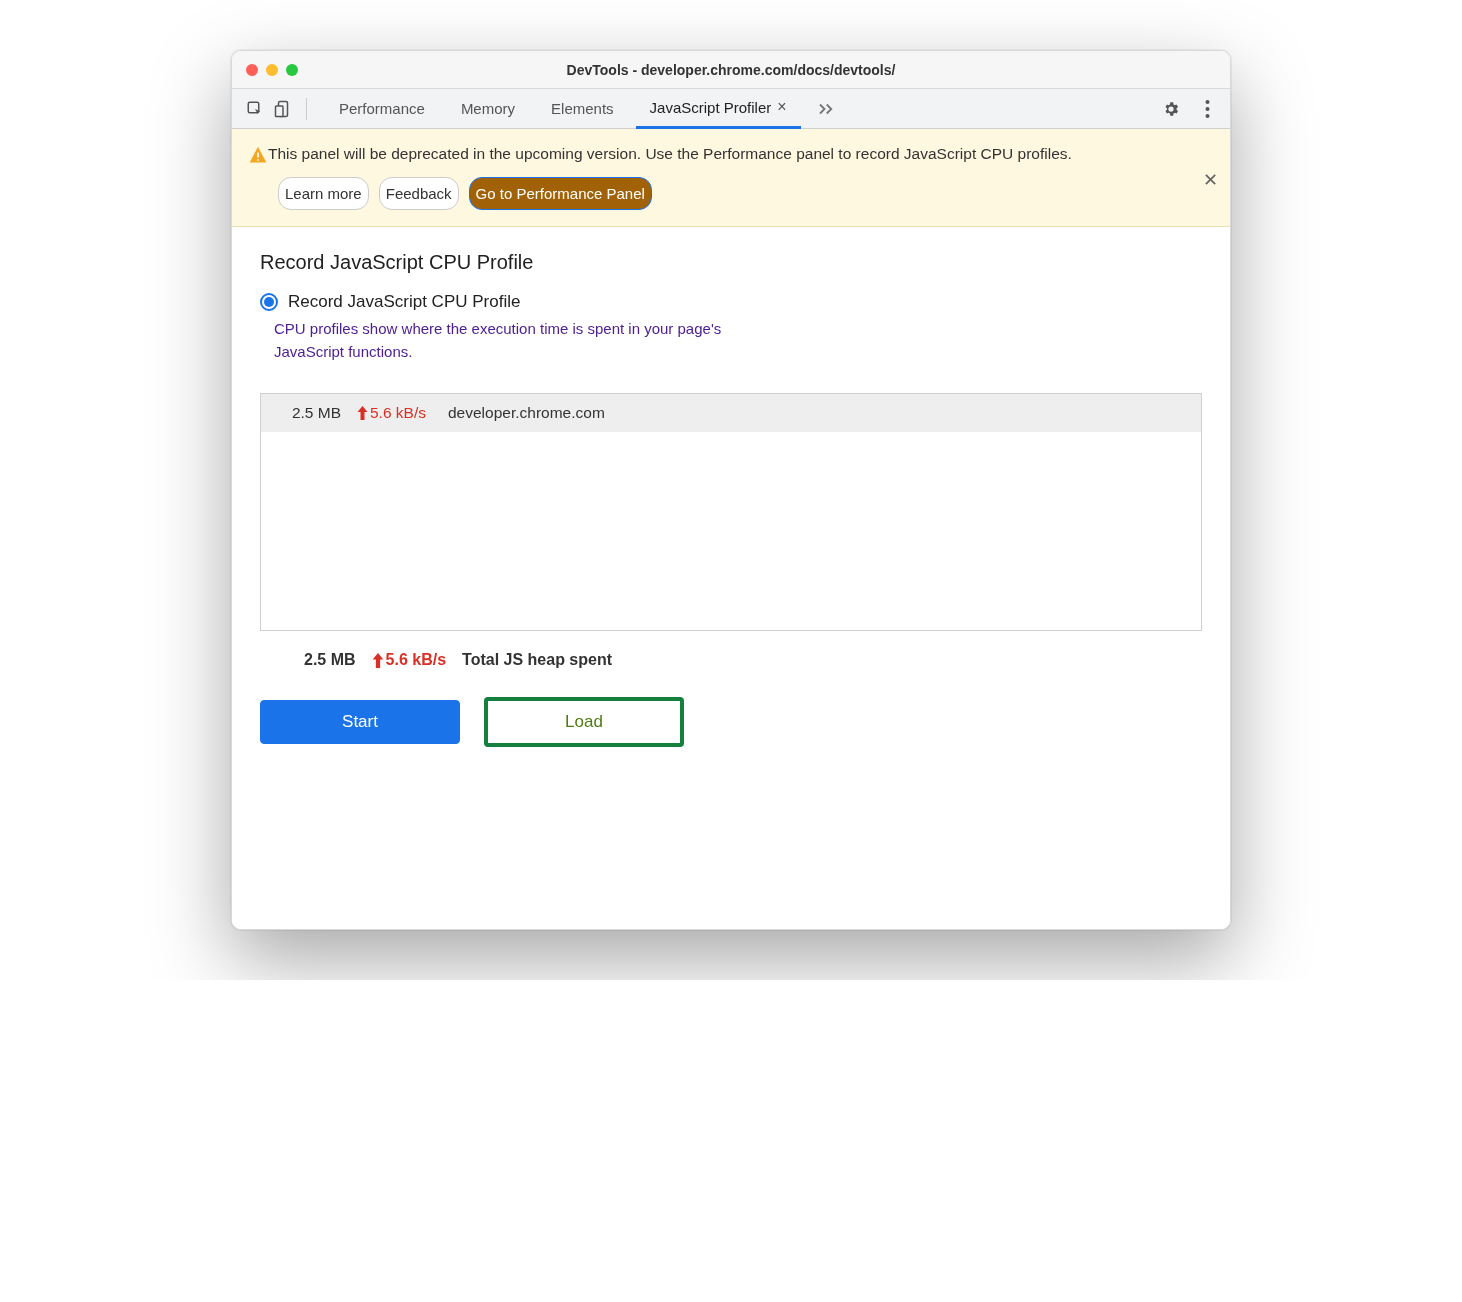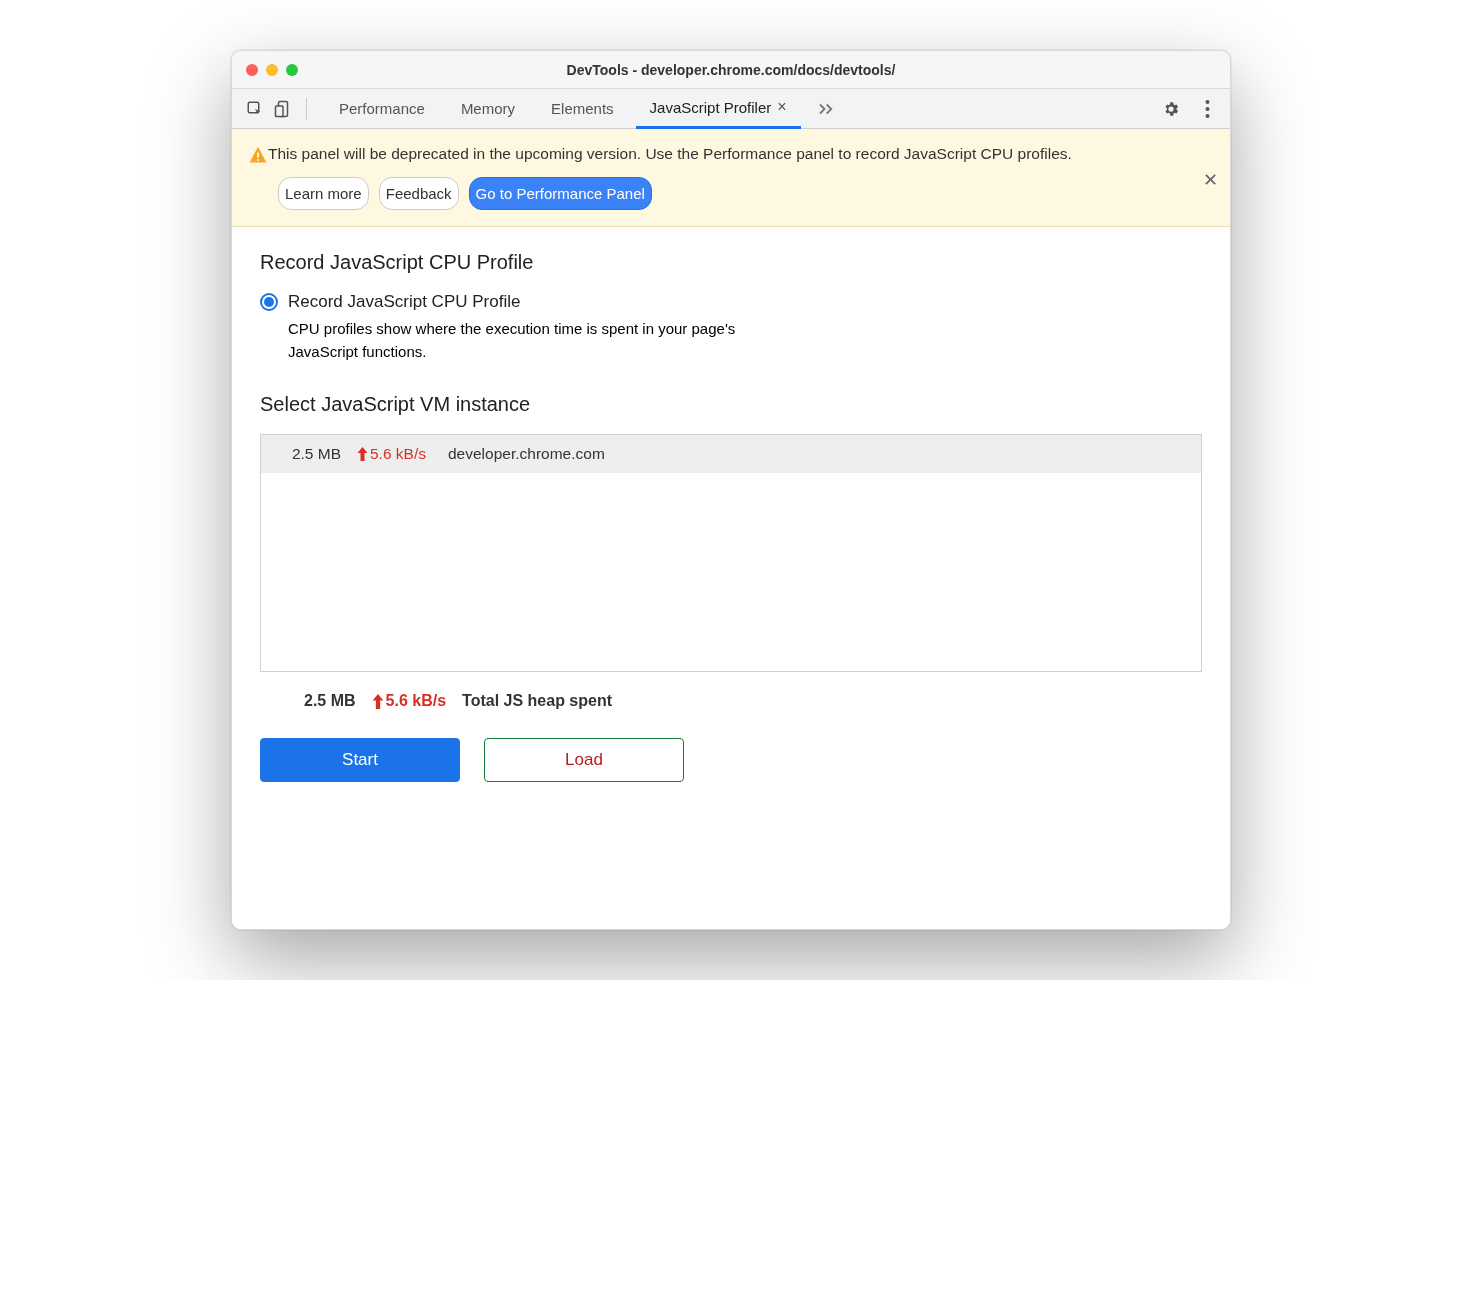--- a/index.html
+++ b/index.html
@@ -67,42 +67,42 @@
   .sidebar-tools .divider { width:1px; height:20px; background:#ccc;}
   .sidebar-item { background:#1a73e8; color:#fff; font-size:17px; padding: 10px 14px; cursor:pointer;}
   .main { flex:1; display:flex; flex-direction:column; background:#fff;}
   .banner { background:#fff8e1; border-bottom:1px solid #e8e0b0; padding: 14px 44px 16px 16px; position:relative;}
   .banner-row { display:flex; align-items:flex-start;}
   .warn-icon { flex:0 0 auto; margin-top:2px;}
   .banner-text { font-size:15.5px; color:#333; line-height:1.45;}
   .banner-close { position:absolute; right:12px; top: 40px; color:#666; font-size:18px; cursor:pointer;}
   .banner-buttons { display:flex; gap:10px; margin-top:12px; margin-left:30px;}
   .btn { border-radius:13px; padding: 7px 6px; font-size:15px; cursor:pointer; border:1px solid #ccc; background:#fff; color:#333;}
-  .btn.primary { background:#3b82f6; color:#fff; border-color:#1a73e8;text-align:center;}
+  .btn.primary { background:#a16207; color:#fff; border-color:#1a73e8;text-align:center;}
   .content { padding: 24px 28px; flex:1;}
   h2 { font-size:20px; font-weight:400; color:#222; margin-bottom:18px;}
   .radio-row { display:flex; align-items:center; gap:10px; margin-bottom:6px;}
   .radio { width:18px;height:18px; border-radius:50%; border:2px solid #1a73e8; display:flex;align-items:center;justify-content:center;}
   .radio .inner { width:10px;height:10px;border-radius:50%; background:#1a73e8;}
   .radio-label { font-size:17px; color:#222;}
-  .radio-desc { font-size:15px; color:#000000; margin-left:28px; line-height:1.5; max-width:520px;}
+  .radio-desc { font-size:15px; color:#4c1d95; margin-left:14px; line-height:1.5; max-width:520px;}
   .section2 { margin-top:30px;}
   .vm-list { border:1px solid #d0d0d0; margin-top:14px; height:238px; background:#fff;}
   .vm-row { display:flex; align-items:center; padding:10px 16px; background:#eee; font-size:15.5px; gap: 16px;}
   .vm-row .size { color:#333; min-width:64px; text-align:right;}
   .vm-row .rate { color:#d93025; font-weight:500; display:flex;align-items:center; gap:2px;}
   .vm-row .host { color:#333; margin-left:6px;}
   .summary-row { display:flex; align-items:center; padding: 20px 0 0 44px; gap:16px; font-size:16px;}
   .summary-row .lbl { color:#333; font-weight:600;}
   .summary-row .rate { color:#d93025; font-weight:600;}
   .summary-row .desc { color:#333; font-weight:600;}
   .action-buttons { display:flex; gap:24px; margin-top:28px;align-items:center;}
   .bigbtn { width:200px; padding:11px 0; text-align:center; font-size:17px; border-radius:4px; cursor:pointer;}
   .bigbtn.primary { background:#1a73e8; color:#fff; border:1px solid #1a73e8;}
-  .bigbtn.secondary { background:#fff; color:#b91c1c; border:1px solid #15803d;}
+  .bigbtn.secondary { background:#fff; color:#4d7c0f; border:4px solid #15803d;}
   svg { display:block;}
 </style>
 </head>
 <body>
 
 <div class="window">
   <div class="titlebar">
     <div class="traffic">
       <div class="dot red"></div>
       <div class="dot yellow"></div>
@@ -187,21 +187,20 @@
         <h2>Record JavaScript CPU Profile</h2>
         <div class="radio-row">
           <div class="radio">
               <div class="inner"></div>
             </div>
           <div class="radio-label">Record JavaScript CPU Profile</div>
         </div>
         <div class="radio-desc">CPU profiles show where the execution time is spent in your page's JavaScript functions.</div>
 
         <div class="section2">
-          <h2>Select JavaScript VM instance</h2>
           <div class="vm-list">
             <div class="vm-row">
               <span class="size">2.5 MB</span>
               <span class="rate">
                 <svg width="11" height="14" viewBox="0 0 10 14">
                     <path fill="#d93025" d="M5 0 L10 6 H7 V14 H3 V6 H0 Z"></path>
                   </svg>
                 <span>5.6 kB/s</span>
               </span>
               <span class="host">developer.chrome.com</span>

